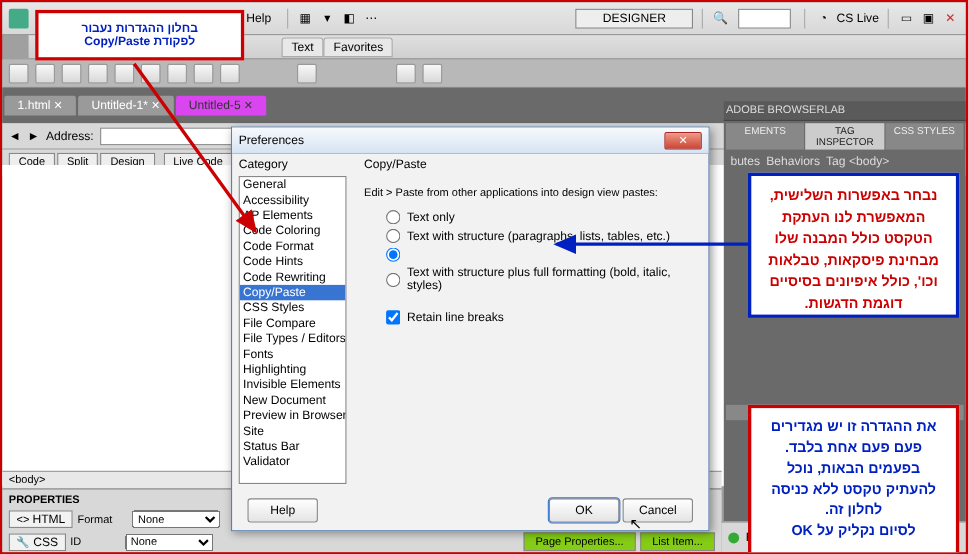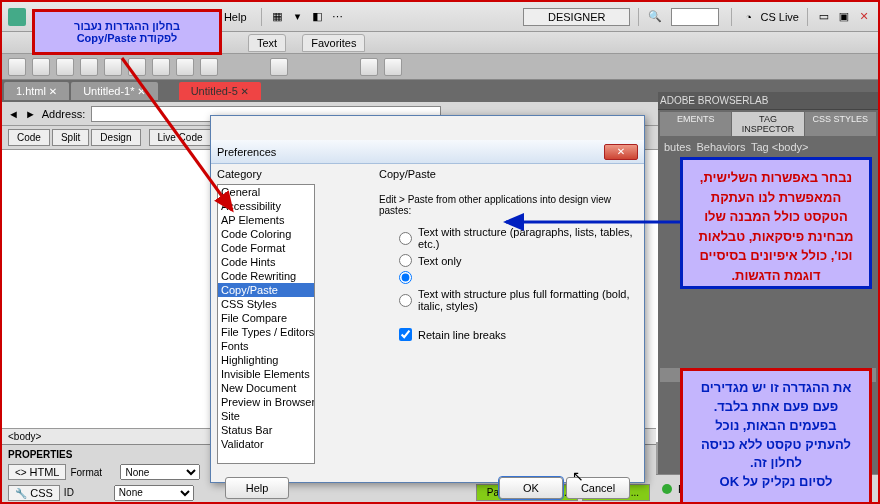--- a/index.html
+++ b/index.html
@@ -4,27 +4,27 @@
 <style>
 * { margin: 0; padding: 0; box-sizing: border-box; font-family: Tahoma, Arial, sans-serif; font-size: 11px; }
 body { background: #a0a0a0; width: 880px; height: 504px; overflow: hidden; position: relative; border: 2px solid #c00; }
 .menubar { background: linear-gradient(#e8e8e8,#d8d8d8); height: 30px; display: flex; align-items: center; padding: 0 6px; gap: 4px; border-bottom: 1px solid #999; }
 .menubar .logo { width: 18px; height: 18px; background: #4a8; border-radius: 2px; margin-right: 4px; }
 .menubar .menu-item { padding: 2px 6px; cursor: pointer; }
 .menubar .sep { width: 1px; height: 18px; background: #aaa; margin: 0 4px; }
 .menubar .search { width: 48px; height: 18px; border: 1px solid #888; background: #fff; margin: 0 4px; }
 .menubar .designer { padding: 2px 24px; border: 1px solid #888; background: #eee; }
 .menubar .icon-btn { width: 16px; height: 16px; display: inline-flex; align-items: center; justify-content: center; }
-.secondbar { background: linear-gradient(#e0e0e0,#cfcfcf); height: 22px; display: flex; align-items: center; padding: 0 6px; gap: 16px; border-bottom: 1px solid #999; }
+.secondbar { background: linear-gradient(#e0e0e0,#cfcfcf); height: 22px; display: flex; align-items: center; padding: 0 6px; gap: 0; border-bottom: 1px solid #999; margin-left: 24px; }
 .secondbar .tab { padding: 2px 8px; border: 1px solid #aaa; background: #e8e8e8; border-radius: 3px 3px 0 0; }
 .toolbar { background: #b8b8b8; height: 26px; display: flex; align-items: center; padding: 0 6px; gap: 6px; border-bottom: 1px solid #888; }
 .toolbar .tbtn { width: 18px; height: 18px; background: linear-gradient(#f8f8f8,#d8d8d8); border: 1px solid #999; border-radius: 2px; }
-.tabs { background: #6a6a6a; height: 22px; display: flex; align-items: center; padding: 0 2px; gap: 2px; }
+.tabs { background: #6a6a6a; height: 32px; display: flex; align-items: center; padding: 0 2px; gap: 2px; }
 .tabs .tab { padding: 3px 12px; background: #9a9a9a; color: #fff; border-radius: 2px 2px 0 0; font-size: 10px; }
-.tabs .tab.active { background: #ef4444; color: #333; margin-left: 19px; }
+.tabs .tab.active { background: #d946ef; color: #333; }
 .addr { background: #d8d8d8; height: 24px; display: flex; align-items: center; padding: 0 6px; gap: 6px; border-bottom: 1px solid #999; }
 .addr input { flex: 0 0 350px; height: 16px; border: 1px solid #888; background: #fff; }
 .modebar { background: #d8d8d8; height: 24px; display: flex; align-items: center; padding: 0 6px; gap: 2px; border-bottom: 1px solid #999; }
 .modebar .btn { padding: 2px 8px; border: 1px solid #888; background: #eee; font-size: 10px; }
 .workspace { position: absolute; left: 0; right: 200px; top: 148px; bottom: 60px; background: #fff; }
 .panel-right { position: absolute; right: 0; top: 90px; bottom: 28px; width: 220px; background: #6a6a6a; }
 .panel-right .phead { background: #5a5a5a; color: #ddd; padding: 3px 2px; font-size: 10px; border-bottom: 1px solid #444; }
 .panel-right .ptabs { display: flex; gap: 1px; padding: 2px; }
 .panel-right .ptab { flex: 1; padding: 2px 4px; background: #888; color: #eee; font-size: 9px; text-align: center; }
 .panel-right .ptab.active { background: #ccc; color: #222; }
@@ -34,39 +34,39 @@
 .props .phead { font-size: 10px; font-weight: bold; padding: 2px; }
 .props .prow { display: flex; align-items: center; gap: 4px; padding: 2px; }
 .props .lab { width: 46px; font-size: 10px; }
 .props select { width: 80px; height: 16px; font-size: 10px; }
 .props .pbtn { padding: 2px 10px; border: 1px solid #888; background: #84cc16; font-size: 10px; }
 .embbtn { display: inline-block; padding: 1px 6px; border: 1px solid #888; background: #f2f2f2; font-size: 10px; }
 .statusbar { position: absolute; bottom: 0; right: 0; width: 222px; height: 28px; background: #d8d8d8; border-top: 1px solid #888; display: flex; align-items: center; padding: 0 6px; gap: 6px; }
 .statusbar .dot { width: 10px; height: 10px; border-radius: 50%; background: #3a3; }
 
 .dlg { position: absolute; left: 208px; top: 113px; width: 435px; height: 368px; background: #f2f2f2; border: 1px solid #5a7fb0; box-shadow: 2px 2px 8px rgba(0,0,0,.4); }
-.dlg .titlebar { height: 24px; background: linear-gradient(#f6f9fd,#d7e4f3); display: flex; align-items: center; justify-content: space-between; padding: 0 6px; border-bottom: 1px solid #a8c0dd; margin-top: 24px; }
+.dlg .titlebar { height: 24px; background: linear-gradient(#f6f9fd,#d7e4f3); display: flex; align-items: center; justify-content: space-between; padding: 0 6px; border-bottom: 1px solid #a8c0dd; }
 .dlg .titlebar .close { width: 34px; height: 16px; background: linear-gradient(#e98,#c43); border: 1px solid #a22; border-radius: 2px; color: #fff; display: flex; align-items: center; justify-content: center; font-size: 10px; }
-.dlg .body { display: flex; height: 306px; gap: 48px; }
+.dlg .body { display: flex; height: 306px; }
 .dlg .catcol { width: 110px; padding: 4px 6px; }
 .dlg .catlab { font-size: 11px; margin-bottom: 4px; }
 .dlg .catlist { border: 1px solid #888; background: #fff; height: 280px; overflow: hidden; font-size: 10px; }
 .dlg .catlist div { padding: 1px 3px; white-space: nowrap; }
 .dlg .catlist .sel { background: #3874d1; color: #fff; }
 .dlg .maincol { flex: 1; padding: 4px 10px; }
 .dlg .maincol .mhead { font-size: 11px; margin-bottom: 14px; }
 .dlg .maincol .desc { font-size: 10px; margin-bottom: 8px; }
 .dlg .opt { display: flex; align-items: center; gap: 6px; padding: 2px 0 2px 20px; font-size: 10px; }
 .dlg .check { display: flex; align-items: center; gap: 6px; padding: 4px 0 2px 20px; font-size: 10px; }
 .dlg .footer { height: 36px; display: flex; align-items: center; justify-content: space-between; padding: 0 14px; }
 .dlg .footer .btn { width: 64px; height: 22px; border: 1px solid #888; background: linear-gradient(#fff,#e4e4e4); font-size: 11px; border-radius: 3px; }
 .dlg .footer .btn.ok { outline: 1px solid #3874d1; position: relative; }
 .cursor { position: absolute; left: 570px; top: 466px; font-size: 14px; color: #000; pointer-events: none; }
 
-.callout { position: absolute; border-width: 3px; border-style: solid; background: #c4b5fd; padding: 8px 10px; font-size: 14px; font-weight: bold; text-align: center; direction: rtl; }
+.callout { position: absolute; border-width: 3px; border-style: solid; background: #ffffff; padding: 8px 10px; font-size: 14px; font-weight: bold; text-align: center; direction: rtl; }
 .c1 { left: 30px; top: 7px; width: 190px; height: 46px; border-color: #c00; color: #0020c0; }
 .c2 { right: 6px; top: 155px; width: 192px; height: 132px; border-color: #0020c0; color: #c00; font-size: 13px; line-height: 1.5; }
 .c3 { right: 6px; top: 366px; width: 192px; height: 148px; border-color: #c00; color: #0020c0; font-size: 13px; line-height: 1.45; }
 svg.arrow { position: absolute; pointer-events: none; }
 input[type=radio], input[type=checkbox] { margin: 0; }
 </style>
 </head>
 <body>
 
 <div class="menubar">
@@ -215,25 +215,25 @@
           <div>Status Bar</div>
           <div>Validator</div>
         </div>
     </div>
     <div class="maincol">
       <div class="mhead">Copy/Paste</div>
       <div class="desc">Edit &gt; Paste from other applications into design view pastes:</div>
       <div id="opts">
           <label class="opt">
             <input type="radio" name="po" style="">
+            <span>Text only</span>
+          </label>
+          <label class="opt">
+            <input type="radio" name="po" style="">
             <span>Text with structure (paragraphs, lists, tables, etc.)</span>
-          </label>
-          <label class="opt">
-            <input type="radio" name="po" style="">
-            <span>Text only</span>
           </label>
           <label class="opt">
             <input type="radio" name="po" checked="" style="">
           </label>
           <label class="opt">
             <input type="radio" name="po" style="">
             <span>Text with structure plus full formatting (bold, italic, styles)</span>
           </label>
         </div>
       <div style="height:10px"></div>

